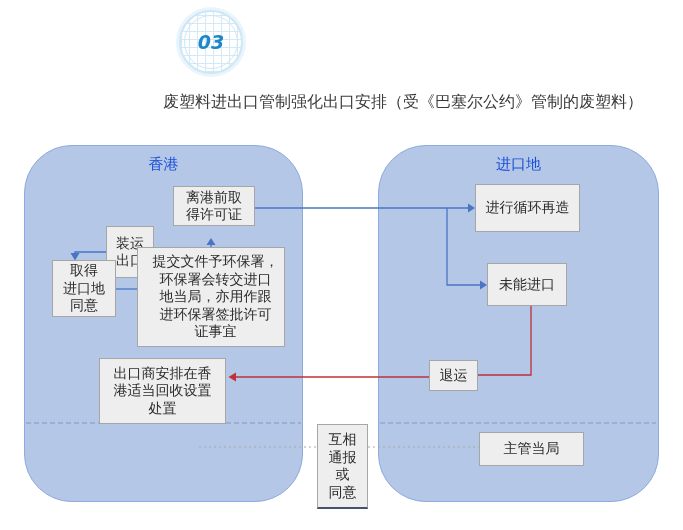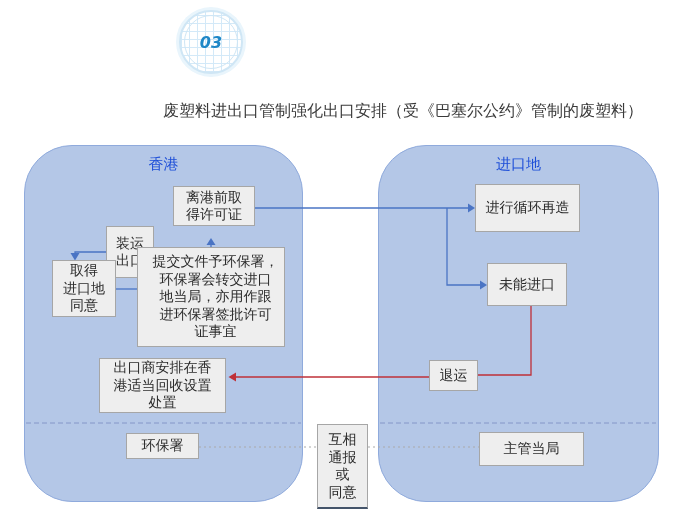--- a/index.html
+++ b/index.html
@@ -24,24 +24,24 @@
     font-size:17px;font-weight:bold;letter-spacing:1px;
     color:var(--accent_blue,#1e87c7);white-space:nowrap;
   }
   .badge{
     position:absolute;left:179px;top:10px;width:60px;height:60px;border-radius:50%;
     border:2px solid #cfe6f5;box-shadow:0 0 0 3px #e9f5fc;z-index:2;
   }
   .badge .inner{
     position:absolute;inset:3px;border-radius:50%;border:1px solid #cfe6f5;
     display:flex;align-items:center;justify-content:center;
-    font-style:italic;font-weight:bold;font-size:16px;color:var(--accent_blue,#1e87c7);
+    font-style:italic;font-weight:bold;font-size:19px;color:var(--accent_blue,#1e87c7);
   }
   .subtitle{
-    position:absolute;left:163px;top:101px;font-size:16px;color:var(--subtitle_text,#3a3a3a);
+    position:absolute;left:163px;top:92px;font-size:16px;color:var(--subtitle_text,#3a3a3a);
     white-space:nowrap;z-index:1;
   }
   
   .container{
     position:absolute;border-radius:48px;z-index:1;
     background:var(--container_fill,#b4c7e7);
     border:1px solid var(--container_border,#8faadc);
     box-sizing:border-box;
   }
   .container.hk{left:24px;top:145px;width:279px;height:357px;}
@@ -66,21 +66,21 @@
     background:var(--node_fill,#eeeeee);
     border:1px solid var(--node_border,#a6a6a6);
     display:flex;align-items:center;justify-content:center;text-align:center;
     font-size:14px;line-height:1.25;color:var(--node_text,#2b2b2b);
     white-space:pre-line;
   }
   .node.shipping{left:106px;top:186px;width:48px;height:52px;margin-top:40px;}
   .node.permit{left:173px;top:186px;width:82px;height:40px;}
   .node.consent{left:52px;top:260px;width:64px;height:57px;}
   .node.submit{left:137px;top:247px;width:148px;height:100px;padding-left:9px;}
-  .node.recycle{left:99px;top:358px;width:127px;height:55px;}
+  .node.recycle{left:99px;top:358px;width:127px;height:66px;}
   .node.epd{left:126px;top:433px;width:73px;height:26px;}
   .node.mutual{left:317px;top:424px;width:51px;height:85px;border-bottom:2px solid var(--mutual_bottom,#44546a);}
   .node.recycling{left:475px;top:184px;width:105px;height:48px;text-align:right;}
   .node.failed{left:487px;top:263px;width:80px;height:43px;}
   .node.return{left:429px;top:360px;width:49px;height:31px;}
   .node.authority{left:479px;top:432px;width:105px;height:34px;}
 </style>
 </head>
 <body>
 
@@ -125,21 +125,20 @@
 进口地
 同意</div>
   <div class="node submit">提交文件予环保署，
 环保署会转交进口
 地当局，亦用作跟
 进环保署签批许可
 证事宜</div>
   <div class="node recycle">出口商安排在香
 港适当回收设置
 处置</div>
-  <div class="node epd">环保署</div>
 
   <div class="node mutual">互相
 通报
 或
 同意</div>
 
   <div class="node recycling">进行循环再造</div>
   <div class="node failed">未能进口</div>
   <div class="node return">退运</div>
   <div class="node authority">主管当局</div>

